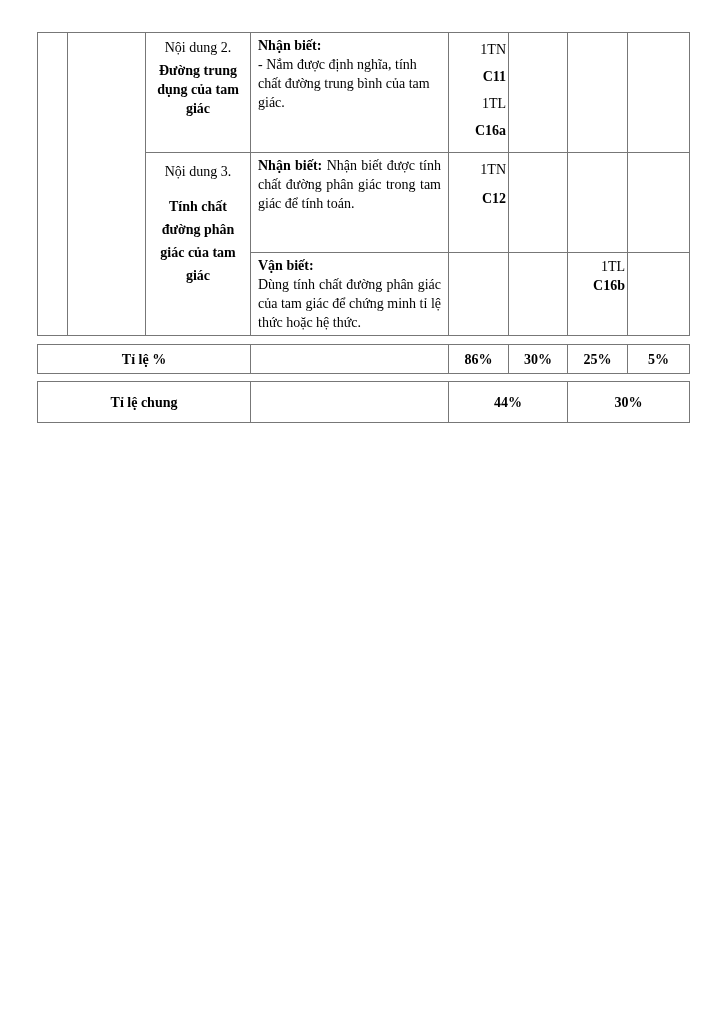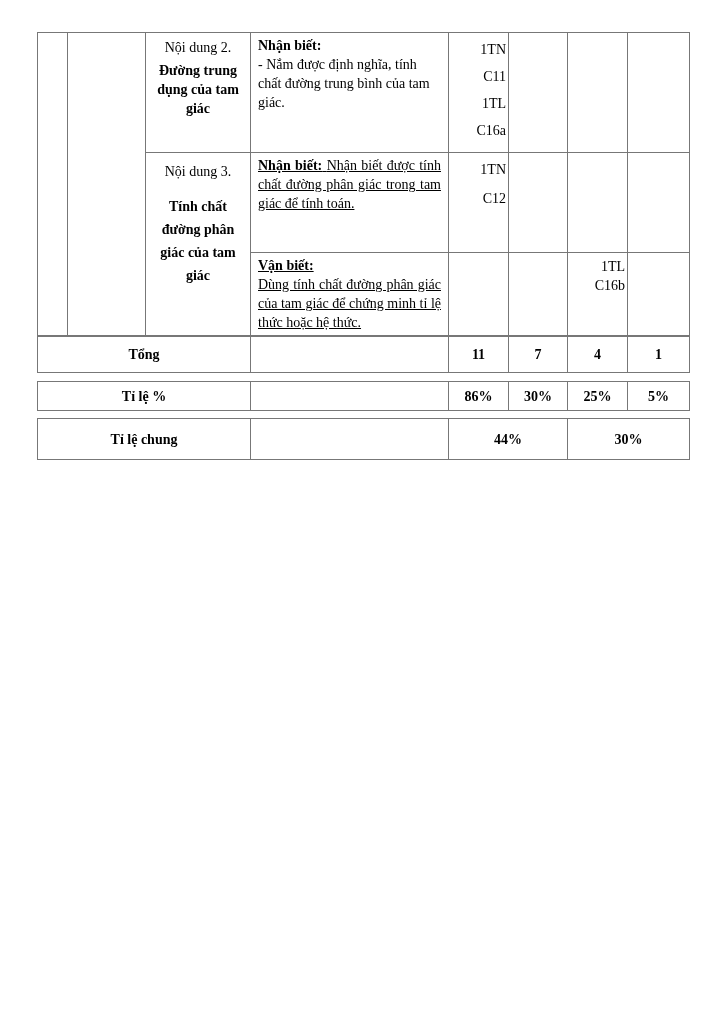--- a/index.html
+++ b/index.html
@@ -36,24 +36,24 @@
   .topic {
     text-align: center;
     padding: 5px 3px 0 3px;
   }
   .topic .t-label { font-weight: normal; margin-bottom: 4px; }
   .topic .t-title { font-weight: bold; }
   .topic2 { line-height: 23px; padding-top: 7px; }
   .topic2 .t-label { margin-bottom: 12px; }
   .desc { padding: 3px 7px 3px 7px; }
   .desc .lvl { font-weight: bold; }
-  .desc-justify { text-align: justify; text-decoration: underline; }
+  .desc-justify { text-align: justify; }
   .qcell { padding: 7px 2px 0 7px; }
   .qline { margin-bottom: 8px; white-space: nowrap; text-align: right; }
-  .qline.b { font-weight: normal; }
+  .qline.b { font-weight: bold; }
   .qline.ind { margin-left: 8px; }
   .q-tight .qline { margin-bottom: 0; }
   .q-tight { padding-top: 4px; padding-left: 14px; }
   .row2-q .qline { margin-bottom: 10px; }
   
   .sum td {
     vertical-align: middle;
     text-align: center;
     font-weight: bold;
   }
@@ -127,40 +127,20 @@
       <td></td>
       <td class="qcell q-tight">
         <div class="qline">1TL</div>
         <div class="qline b">C16b</div>
       </td>
       <td></td>
     </tr>
   </tbody>
     </table>
 
-  <table class="sum tong">
-    <colgroup>
-      <col style="width:213px">
-        <col style="width:198px">
-        <col style="width:60px">
-      <col style="width:59px">
-        <col style="width:60px">
-        <col style="width:62px">
-    </colgroup>
-    <tbody>
-        <tr>
-      <td>Tổng</td>
-      <td></td>
-      <td>11</td>
-      <td>7</td>
-      <td>4</td>
-      <td>1</td>
-    </tr>
-  </tbody>
-    </table>
 
   <table class="sum tile gap8">
     <colgroup>
       <col style="width:213px">
         <col style="width:198px">
         <col style="width:60px">
       <col style="width:59px">
         <col style="width:60px">
         <col style="width:62px">
     </colgroup>

